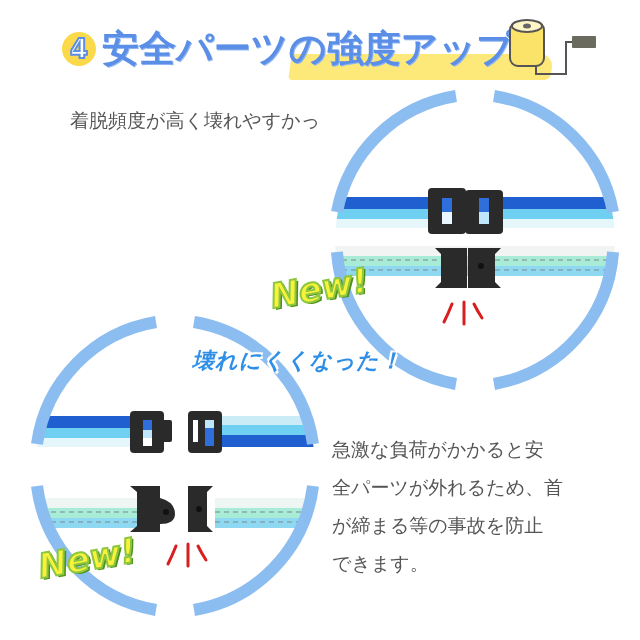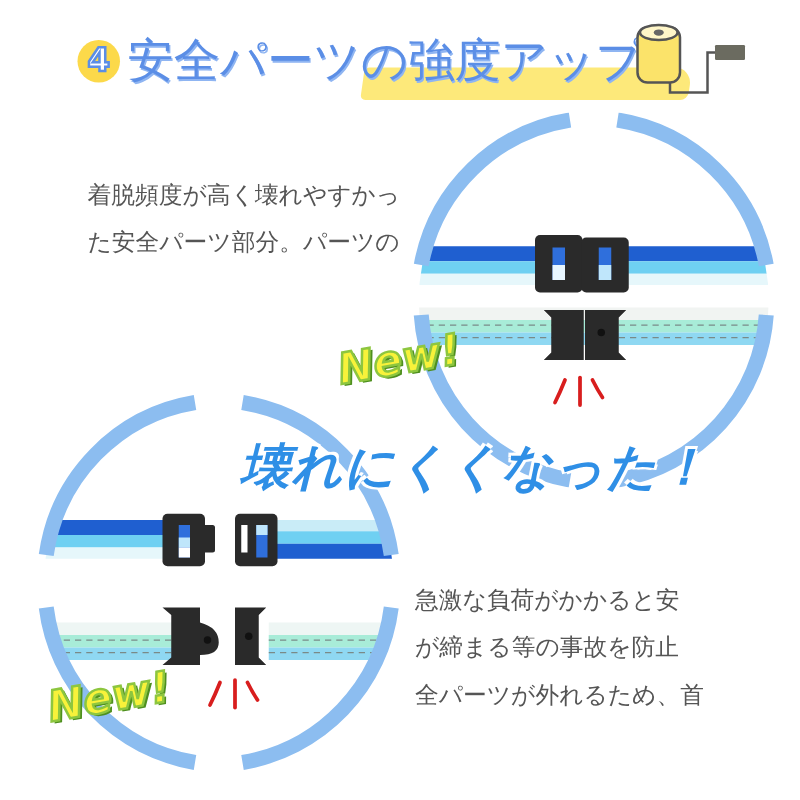--- a/index.html
+++ b/index.html
@@ -21,57 +21,57 @@
       position: absolute; left: 2px; top: 10px; width: 34px; height: 34px;
       border-radius: 50%; background: #fcd94a;
       display: flex; align-items: center; justify-content: center;
     }
     .num-badge span {
       font-family: "DejaVu Sans", sans-serif; font-weight: bold; font-size: 26px;
       color: #ffffff; -webkit-text-stroke: 2px #5b8ee6; line-height: 1;
     }
     .title-text {
       position: absolute; left: 42px; top: 4px;
-      font-family: "DejaVu Sans", sans-serif; font-weight: normal;
+      font-family: "DejaVu Sans", sans-serif; font-weight: bold;
       font-size: 37px; letter-spacing: 0px; color: #5b8ee6;
       white-space: nowrap; line-height: 46px;
       text-shadow: 1px 1px 0 #8fb5f2;
     }
 
     
     .roller { left: 508px; top: 18px; width: 90px; height: 62px; }
 
     
     .desc {
       font-family: "DejaVu Sans", sans-serif; font-size: 19px; color: #555555;
       line-height: 38px; white-space: nowrap;
     }
-    .desc1 { left: 70px; top: 101px; margin-top: 36px; }
-    .desc2 { left: 332px; top: 461px; }
+    .desc1 { left: 70px; top: 101px; }
+    .desc2 { left: 332px; top: 430px; }
 
     
     .circle { width: 300px; height: 300px; }
     .c1 { left: 325px; top: 90px; }
     .c2 { left: 25px; top: 316px; }
 
     
     .new-badge {
       font-family: "DejaVu Sans", sans-serif; font-weight: bold; font-style: italic;
       font-size: 34px; color: #f8f23a; white-space: nowrap;
       -webkit-text-stroke: 2px #8dc63f;
       text-shadow: 2px 2px 0 #4e8f1f;
       transform: rotate(-10deg);
     }
     .new1 { left: 270px; top: 268px; }
     .new2 { left: 38px; top: 538px; }
 
     .broken-caption {
       left: 192px; top: 346px;
       font-family: "DejaVu Sans", sans-serif; font-weight: bold; font-style: italic;
-      font-size: 40px; color: #2f8fe6; white-space: nowrap;
+      font-size: 22px; color: #2f8fe6; white-space: nowrap;
       text-shadow: 0 0 3px #fff, 2px 2px 0 #ffffff, -2px -2px 0 #ffffff, 2px -2px 0 #fff, -2px 2px 0 #fff;
       letter-spacing: 1px;
     }
     .strain { position: absolute; }
   </style>
 </head>
 <body>
 
 <div class="abs title-wrap">
   <div class="title-highlight"></div>
@@ -84,21 +84,20 @@
 <svg class="abs roller" viewBox="0 0 90 62">
   <rect x="2" y="4" width="34" height="44" rx="8" fill="#fbe36a" stroke="#555" stroke-width="2"></rect>
   <ellipse cx="19" cy="8" rx="15" ry="6" fill="#fff6c8" stroke="#555" stroke-width="2"></ellipse>
   <ellipse cx="19" cy="8" rx="4" ry="2.5" fill="#666"></ellipse>
   <path d="M28 48 L28 56 L58 56 L58 24 L66 24" fill="none" stroke="#555" stroke-width="2"></path>
   <rect x="64" y="18" width="24" height="12" rx="1" fill="#6b6b60"></rect>
 </svg>
 
 <div class="abs desc desc1">
   <div>着脱頻度が高く壊れやすかっ</div>
-  <div>た安全パーツ部分。パーツの</div>
 </div>
 
 <div class="abs circle c1">
   <svg width="300" height="300" viewBox="0 0 300 300">
     <defs>
       <clipPath id="clip1">
           <circle cx="150" cy="150" r="140"></circle>
         </clipPath>
     </defs>
     <g clip-path="url(#clip1)">
@@ -201,15 +200,16 @@
   <path d="M24 4 L24 26" stroke="#d81e1e" stroke-width="3" fill="none" stroke-linecap="round"></path>
   <path d="M34 6 Q38 14 42 20" stroke="#d81e1e" stroke-width="3" fill="none" stroke-linecap="round"></path>
 </svg>
 
 <div class="abs broken-caption">壊れにくくなった！</div>
 
 <div class="abs new-badge new2">New!</div>
 
 <div class="abs desc desc2">
   <div>急激な負荷がかかると安</div>
+  <div>全パーツが外れるため、首</div>
   <div>が締まる等の事故を防止</div>
-  <div>全パーツが外れるため、首</div>
+  <div>できます。</div>
 </div>
 
 </body></html>

